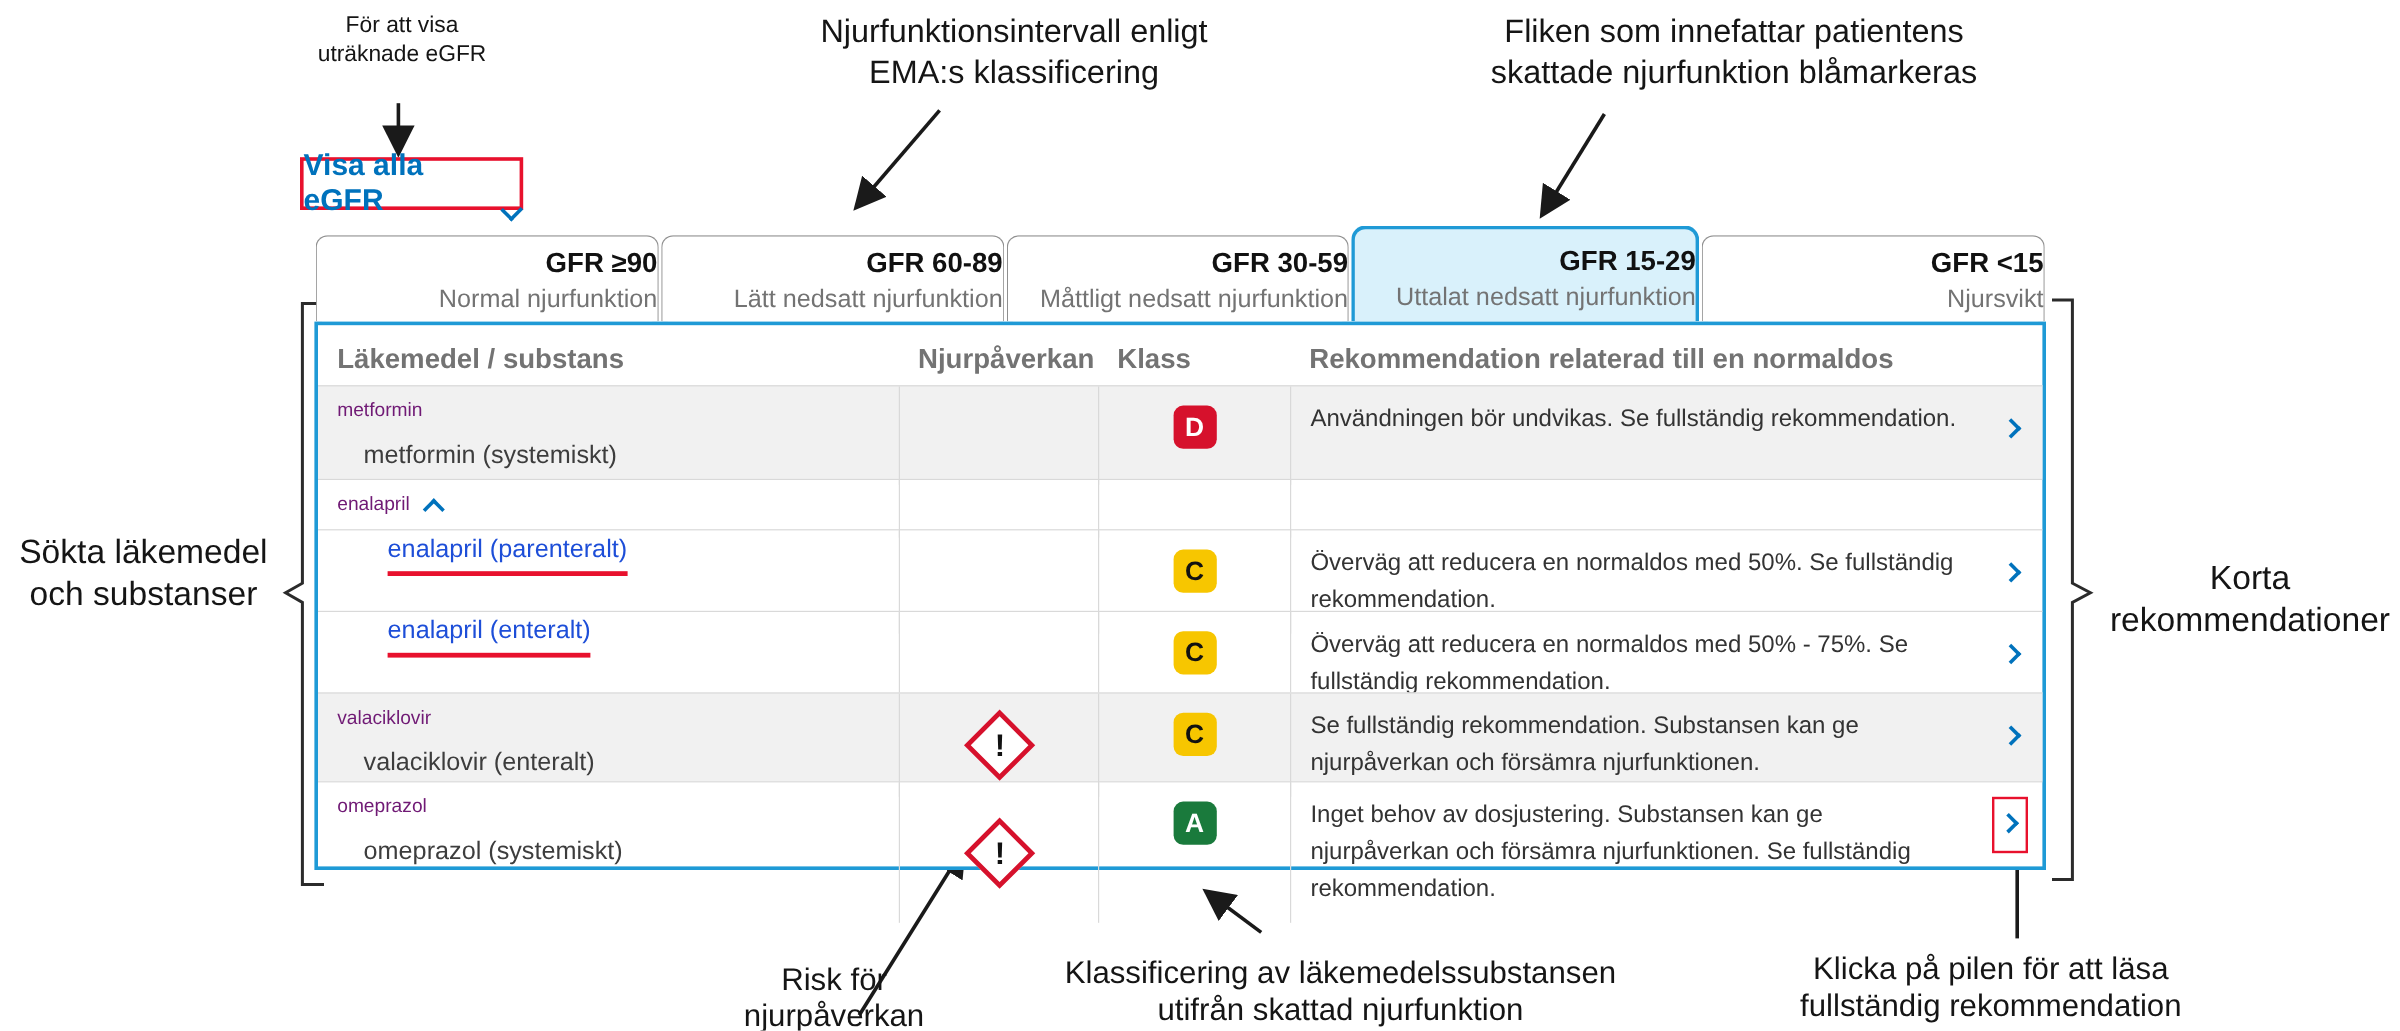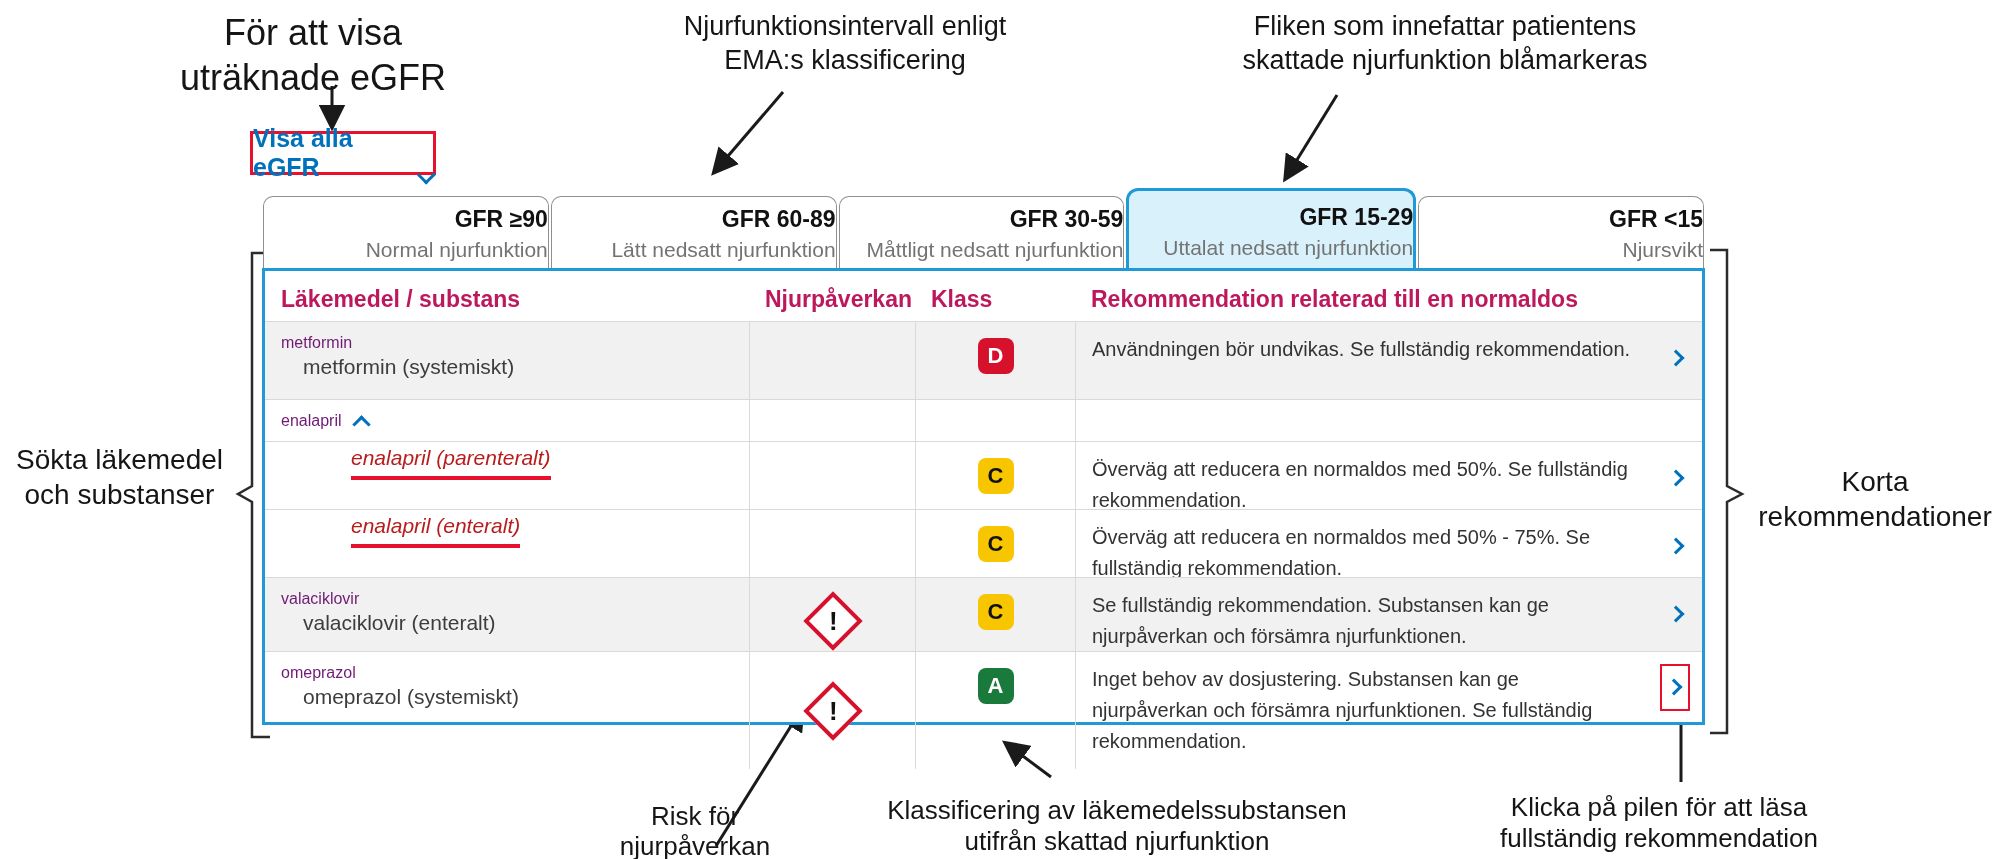--- a/index.html
+++ b/index.html
@@ -32,25 +32,25 @@
               border-radius:12px 12px 0 0;padding-top:13px;}
 
   
   .panel{position:absolute;left:262px;top:268px;width:1443px;height:457px;border:3px solid #1f9ad6;
          box-sizing:border-box;background:#fff;}
   .trow{display:grid;grid-template-columns:484px 166px 160px 1fr;box-sizing:border-box;position:relative;}
   .trow.shaded{background:#f1f1f1;}
   .trow + .trow{border-top:1px solid #d9d9d9;}
   .cell{box-sizing:border-box;padding:12px 16px;position:relative;}
   .cell.div{border-left:1px solid #d9d9d9;}
-  .thead .cell{font-size:23px;font-weight:bold;color:#be185d;padding-top:15px;}
+  .thead .cell{font-size:23px;font-weight:bold;color:#737373;padding-top:15px;}
   .thead{height:50px;}
   .drug{font-size:16px;font-weight:normal;color:#701a75;}
-  .drugsub{font-size:21px;color:#3d3d3d;margin-top:3px;padding-left:22px;}
-  .subrow-name{font-size:21px;color:#b91c1c;padding-left:86px;padding-top:4px;font-style:italic;}
+  .drugsub{font-size:21px;color:#3d3d3d;margin-top:16px;padding-left:22px;}
+  .subrow-name{font-size:21px;color:#1d4ed8;padding-left:58px;padding-top:4px;}
   .sub-underlined{display:inline-block;border-bottom:4px solid #e8112d;padding-bottom:6px;}
   .rec{font-size:20px;color:#333;line-height:1.55;padding-right:70px;}
   .rec-chev{position:absolute;right:20px;top:20px;}
   .rec-chev.boxed{right:12px;top:12px;border:2px solid #e8112d;padding:5px 8px 7px 6px;}
 
   .badge{width:36px;height:36px;border-radius:8px;display:flex;align-items:center;justify-content:center;
          font-size:22px;font-weight:bold;margin:4px auto 0 auto;}
   .badge.D{background:#d6112c;color:#fff;}
   .badge.C{background:#f7c600;color:#111;}
   .badge.A{background:#1a7a3c;color:#fff;}
@@ -76,21 +76,21 @@
     <line x1="332" y1="86" x2="332" y2="124" stroke="#1a1a1a" stroke-width="3" marker-end="url(#ah)"></line>
     <line x1="783" y1="92" x2="716" y2="170" stroke="#1a1a1a" stroke-width="3" marker-end="url(#ah)"></line>
     <line x1="1337" y1="95" x2="1287" y2="176" stroke="#1a1a1a" stroke-width="3" marker-end="url(#ah)"></line>
     <line x1="716" y1="846" x2="801" y2="710" stroke="#1a1a1a" stroke-width="3" marker-end="url(#ah)"></line>
     <line x1="1051" y1="777" x2="1008" y2="745" stroke="#1a1a1a" stroke-width="3" marker-end="url(#ah)"></line>
     <line x1="1681" y1="782" x2="1681" y2="698" stroke="#1a1a1a" stroke-width="3" marker-end="url(#ah)"></line>
     <path d="M270,253 H252 V486 L238,494 L252,502 V737 H270" fill="none" stroke="#2b2b2b" stroke-width="2.5"></path>
     <path d="M1710,250 H1727 V486 L1742,494 L1727,502 V733 H1710" fill="none" stroke="#2b2b2b" stroke-width="2.5"></path>
   </svg>
 
-  <div class="ann" style="left:153px;top:10px;width:320px;font-size:36px;">För att visa
+  <div class="ann" style="left:175px;top:10px;width:320px;font-size:19px;">För att visa
 uträknade eGFR</div>
   <div class="ann" style="left:575px;top:10px;width:540px;font-size:27px;">Njurfunktionsintervall enligt
 EMA:s klassificering</div>
   <div class="ann" style="left:1160px;top:10px;width:570px;font-size:27px;">Fliken som innefattar patientens
 skattade njurfunktion blåmarkeras</div>
   <div class="ann" style="left:2px;top:442px;width:235px;font-size:28px;">Sökta läkemedel
 och substanser</div>
   <div class="ann" style="left:1752px;top:464px;width:246px;font-size:28px;">Korta
 rekommendationer</div>
   <div class="ann" style="left:580px;top:802px;width:230px;font-size:26px;line-height:1.15;">Risk för

